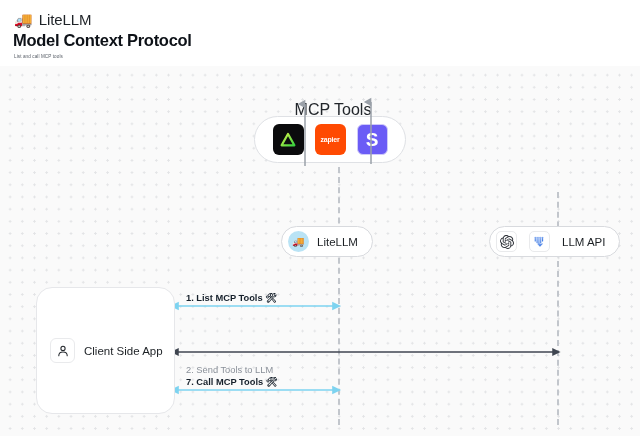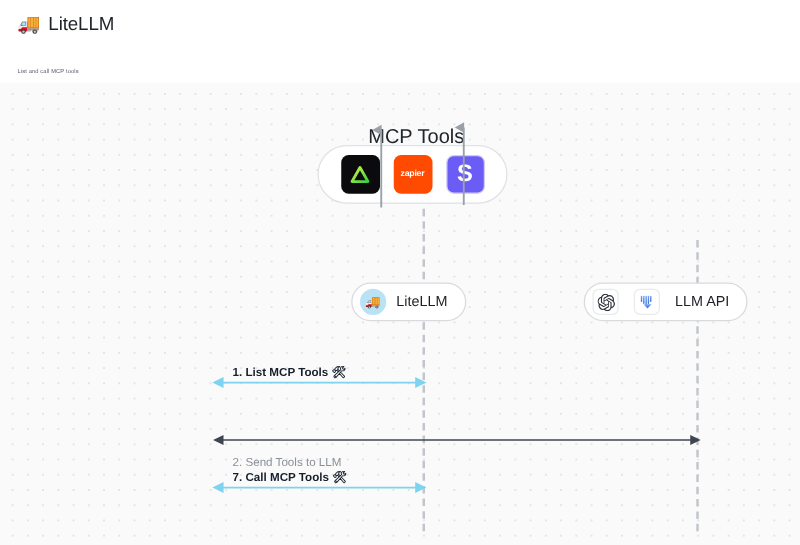--- a/index.html
+++ b/index.html
@@ -166,21 +166,21 @@
     border-radius: 5px;
     background: #ffffff;
     border: 1px solid #e9eaec;
     display: flex;
     align-items: center;
     justify-content: center;
     flex: none;
   }
 
   #node-litellm { left: 281px; top: 160px; }
-  #node-llmapi  { left: 467px; top: 160px; padding-left: 6px; gap: 12px; }
+  #node-llmapi  { left: 489px; top: 160px; padding-left: 6px; gap: 12px; }
 
   
   .client-box {
     position: absolute;
     left: 36px;
     top: 221px;
     width: 139px;
     height: 127px;
     background: #ffffff;
     border: 1px solid #e6e7ea;
@@ -237,20 +237,21 @@
 </head>
 <body>
 
 <div id="app">
 
   <div class="brand">
     <span class="brand-logo">🚚</span>
     <span class="brand-name">LiteLLM</span>
   </div>
 
+  <div class="page-title">Model Context Protocol</div>
   <div class="page-subtitle">List and call MCP tools</div>
 
   <div class="canvas">
 
     <div class="lifeline" style="left:338px; top:101px; height:258px;"></div>
     <div class="lifeline" style="left:557px; top:126px; height:233px;"></div>
 
     <div class="mcp-group-label">MCP Tools</div>
 
     <div class="mcp-box">
@@ -335,19 +336,30 @@
             <rect x="9.8" y="3" width="2.1" height="15" rx="1"></rect>
             <rect x="13.2" y="3" width="2.1" height="12" rx="1"></rect>
             <rect x="16.6" y="3" width="2.1" height="9" rx="1"></rect>
             <path d="M7 15.5 L12.9 21.6 L18.8 15.5 Z"></path>
           </g>
         </svg>
       </span>
       <span class="node-label">LLM API</span>
     </div>
 
+    <div class="client-box">
+      <div class="client-inner">
+        <span class="client-icon">
+          <svg width="14" height="14" viewBox="0 0 24 24" aria-hidden="true">
+            <circle cx="12" cy="7.5" r="3.6" fill="none" stroke="#22262b" stroke-width="1.8"></circle>
+            <path d="M4.8 20c0-4 3.2-6.4 7.2-6.4s7.2 2.4 7.2 6.4" fill="none" stroke="#22262b" stroke-width="1.8" stroke-linecap="round"></path>
+          </svg>
+        </span>
+        <span class="client-label">Client Side App</span>
+      </div>
+    </div>
 
     <div class="msg-label blue" id="msg-1">1. List MCP Tools 🛠</div>
     <div class="msg-label gray" id="msg-2">2. Send Tools to LLM</div>
     <div class="msg-label blue" id="msg-3">7. Call MCP Tools 🛠</div>
 
   </div>
 </div>
 
 </body></html>

